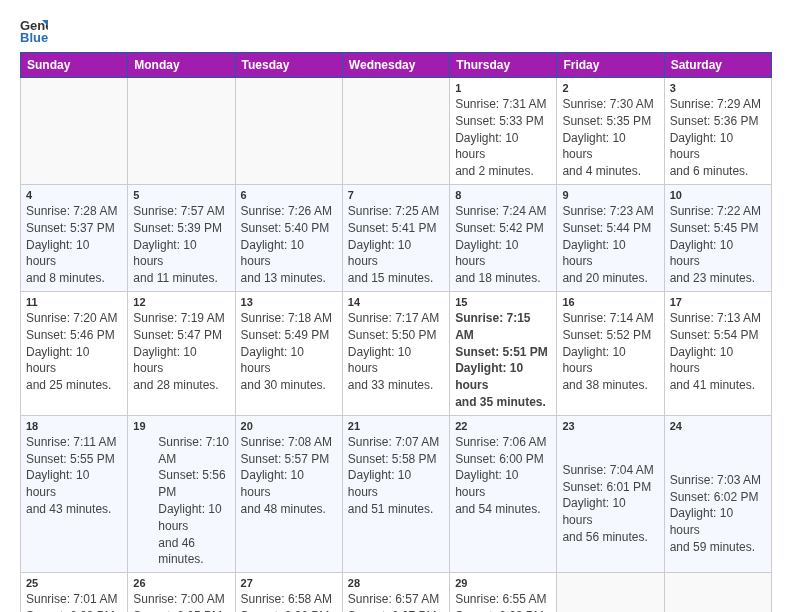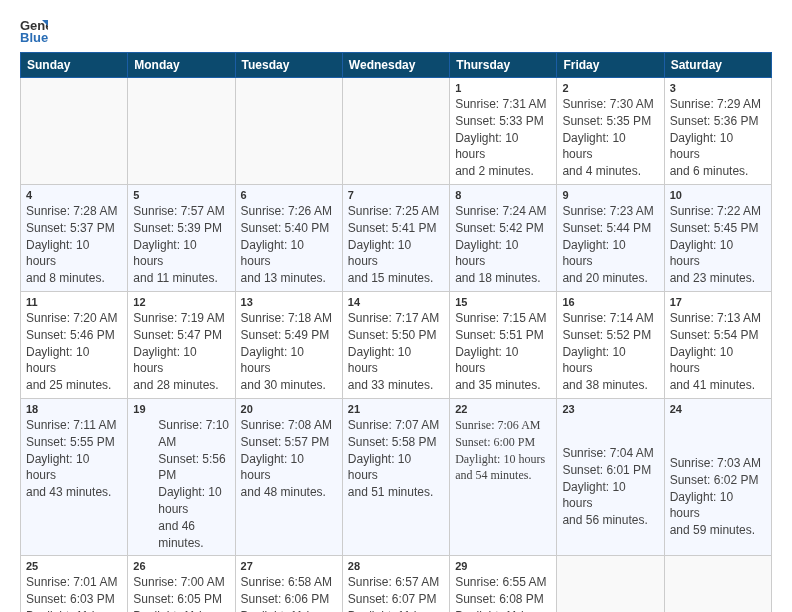--- a/index.html
+++ b/index.html
@@ -62,21 +62,21 @@
       font-weight: normal;
     }
     .calendar {
       flex: 1;
       border: 1px solid #ccc;
       border-collapse: collapse;
       width: 100%;
       table-layout: fixed;
     }
     .calendar th {
-      background: #0c4a6e;
+      background: #a21caf;
       color: white;
       text-align: left;
       padding: 5px 6px;
       font-size: 12px;
       font-weight: bold;
       border: 1px solid #1a5da5;
     }
     .calendar td {
       border: 1px solid #ccc;
       vertical-align: top;
@@ -239,21 +239,21 @@
           </td>
           <td>
             <span class="day-num">14</span>
             <div class="day-info" style="white-space: pre-line;">Sunrise: 7:17 AM
 Sunset: 5:50 PM
 Daylight: 10 hours
 and 33 minutes.</div>
           </td>
           <td>
             <span class="day-num">15</span>
-            <div class="day-info" style="white-space: pre-line;">Sunrise: 7:15 AM
+            <div class="day-info" style="white-space: pre-line; font-weight: bold;">Sunrise: 7:15 AM
 Sunset: 5:51 PM
 Daylight: 10 hours
 and 35 minutes.</div>
           </td>
           <td>
             <span class="day-num">16</span>
             <div class="day-info" style="white-space: pre-line;">Sunrise: 7:14 AM
 Sunset: 5:52 PM
 Daylight: 10 hours
 and 38 minutes.</div>
@@ -290,21 +290,21 @@
           </td>
           <td>
             <span class="day-num">21</span>
             <div class="day-info" style="white-space: pre-line;">Sunrise: 7:07 AM
 Sunset: 5:58 PM
 Daylight: 10 hours
 and 51 minutes.</div>
           </td>
           <td>
             <span class="day-num">22</span>
-            <div class="day-info" style="white-space: pre-line; font-family: Liberation Serif, serif;">Sunrise: 7:06 AM
+            <div class="day-info" style="white-space: pre-line;">Sunrise: 7:06 AM
 Sunset: 6:00 PM
 Daylight: 10 hours
 and 54 minutes.</div>
           </td>
           <td>
             <span class="day-num">23</span>
             <div class="day-info" style="white-space: pre-line; margin-top: 30px;">Sunrise: 7:04 AM
 Sunset: 6:01 PM
 Daylight: 10 hours
 and 56 minutes.</div>

